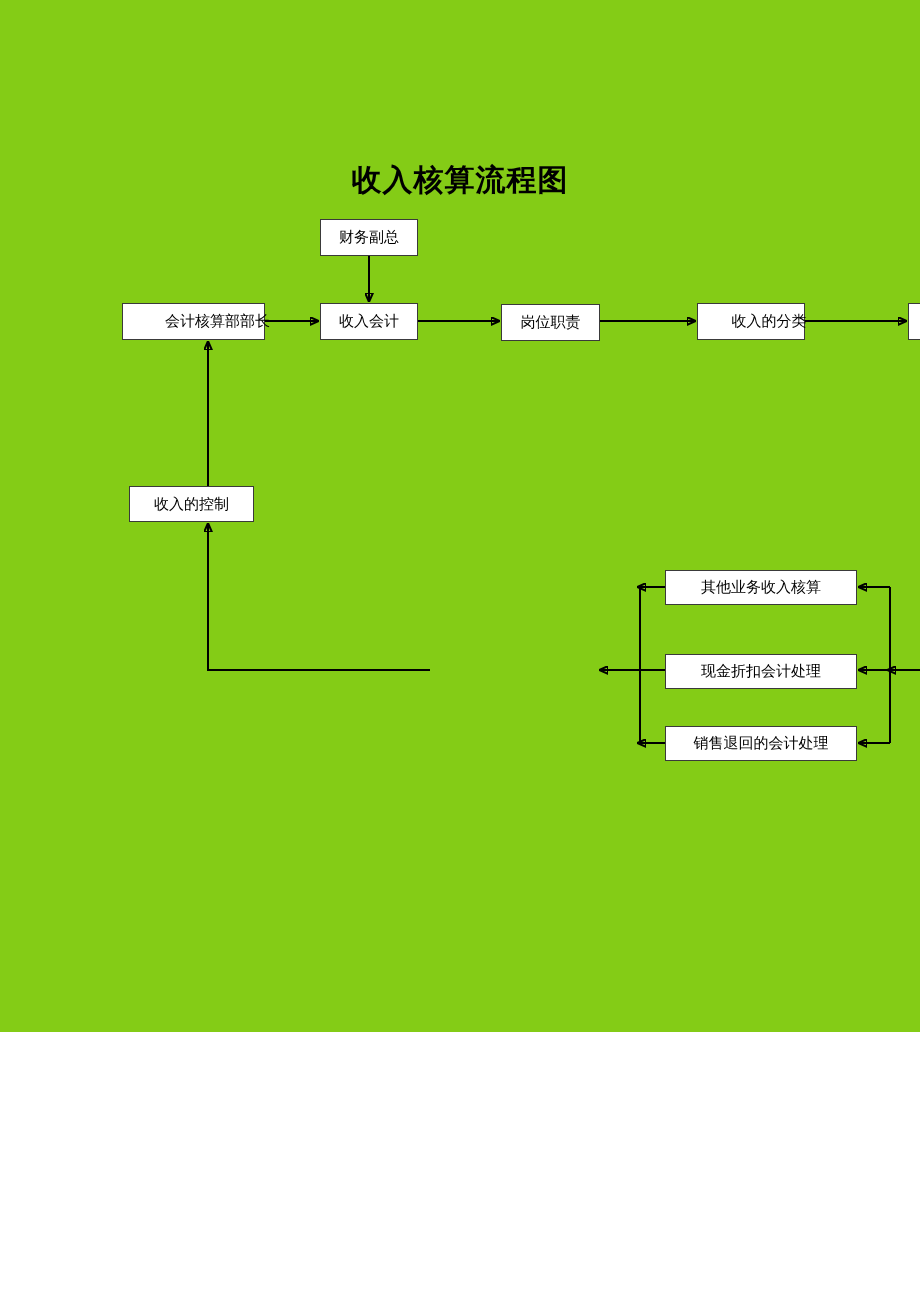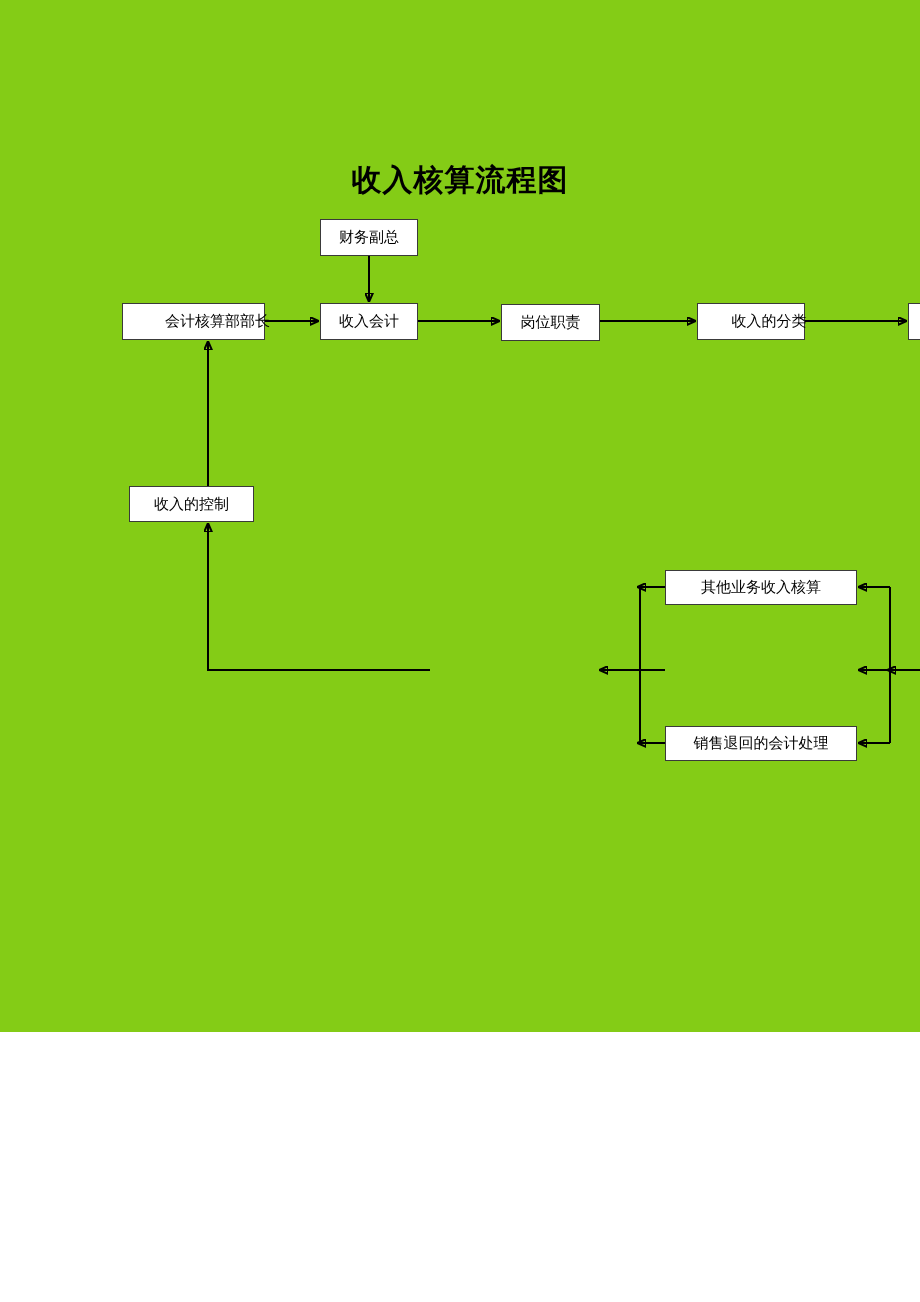--- a/index.html
+++ b/index.html
@@ -115,16 +115,17 @@
 
   <div class="node" style="left:697px; top:303px; width:108px; height:37px;padding-left:36px;">收入的分类</div>
 
   <div class="node clipped" style="left:908px; top:303px; width:12px; height:37px;"></div>
 
   <div class="node" style="left:129px; top:486px; width:125px; height:36px;">收入的控制</div>
 
 
   <div class="node" style="left:665px; top:570px; width:192px; height:35px;">其他业务收入核算</div>
 
+  <div class="node" style="left:665px; top:654px; width:192px; height:35px;">现金折扣会计处理</div>
 
   <div class="node" style="left:665px; top:726px; width:192px; height:35px;font-family:Liberation Serif, serif;">销售退回的会计处理</div>
 
 </div>
 
 </body></html>

